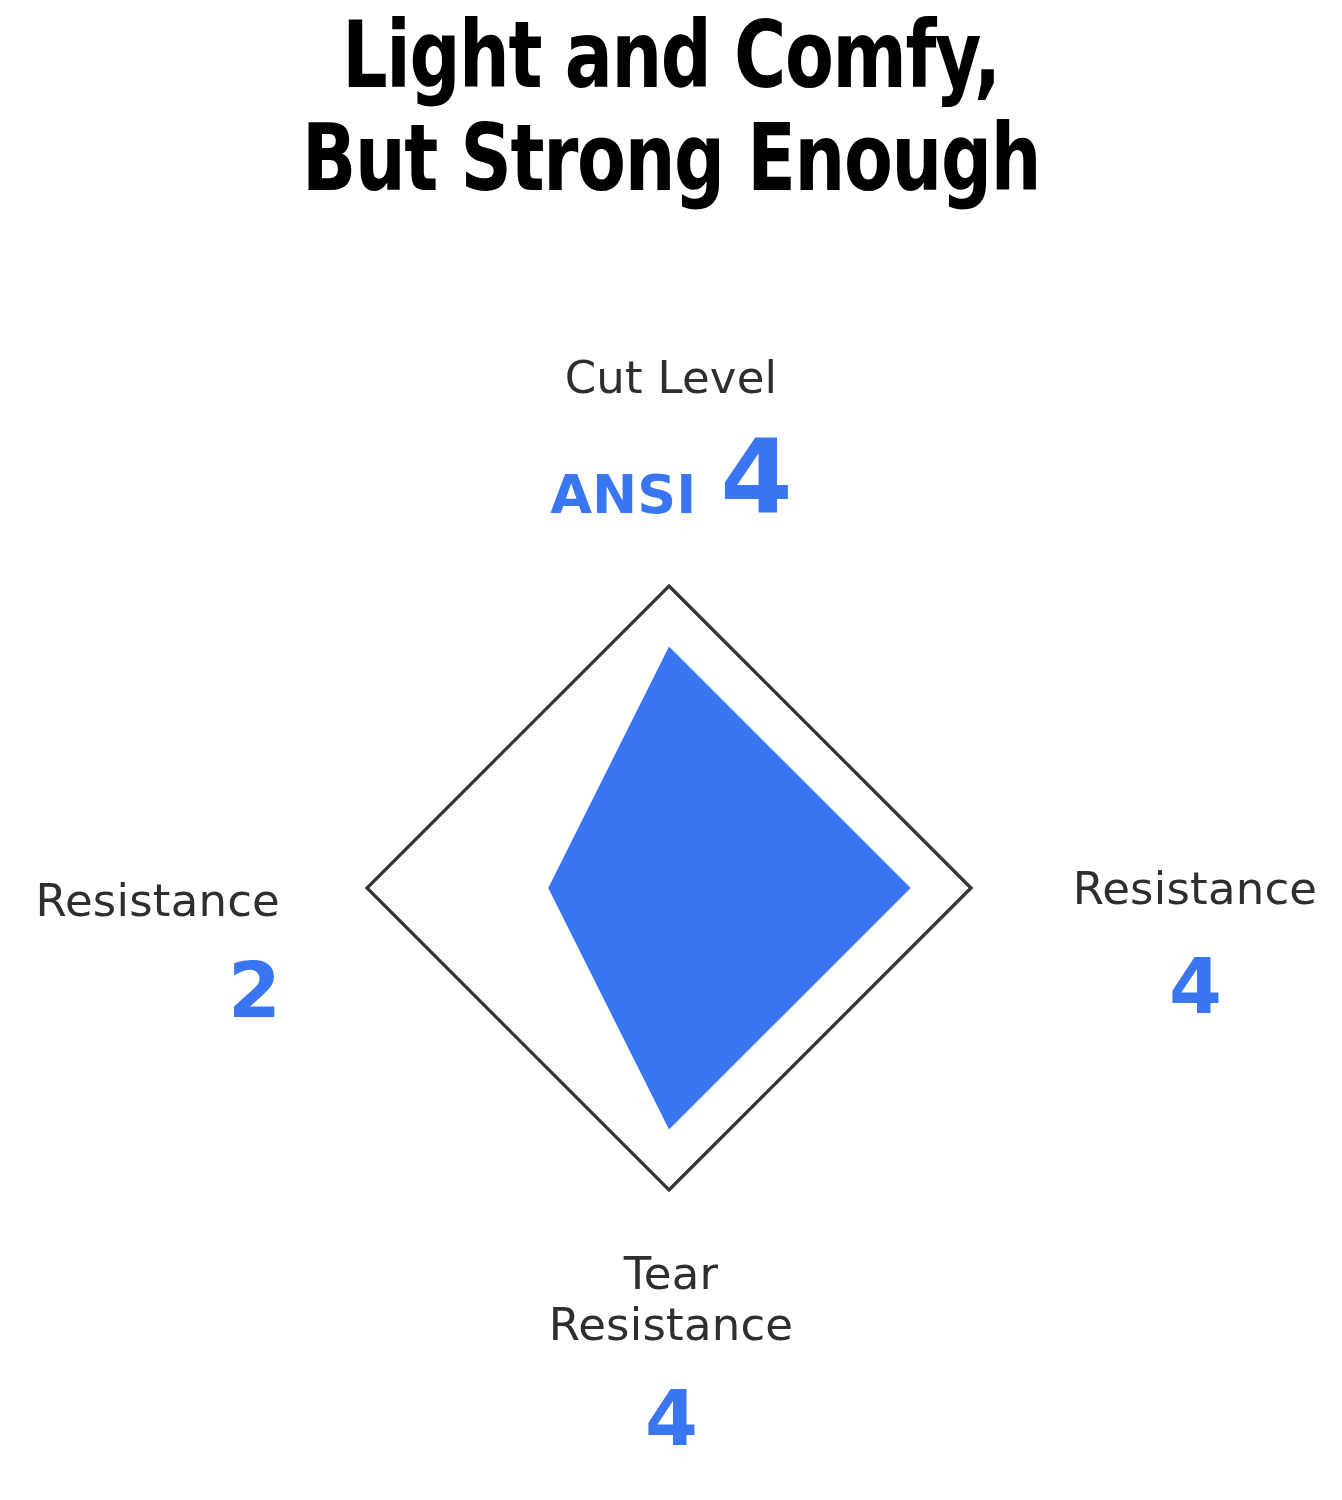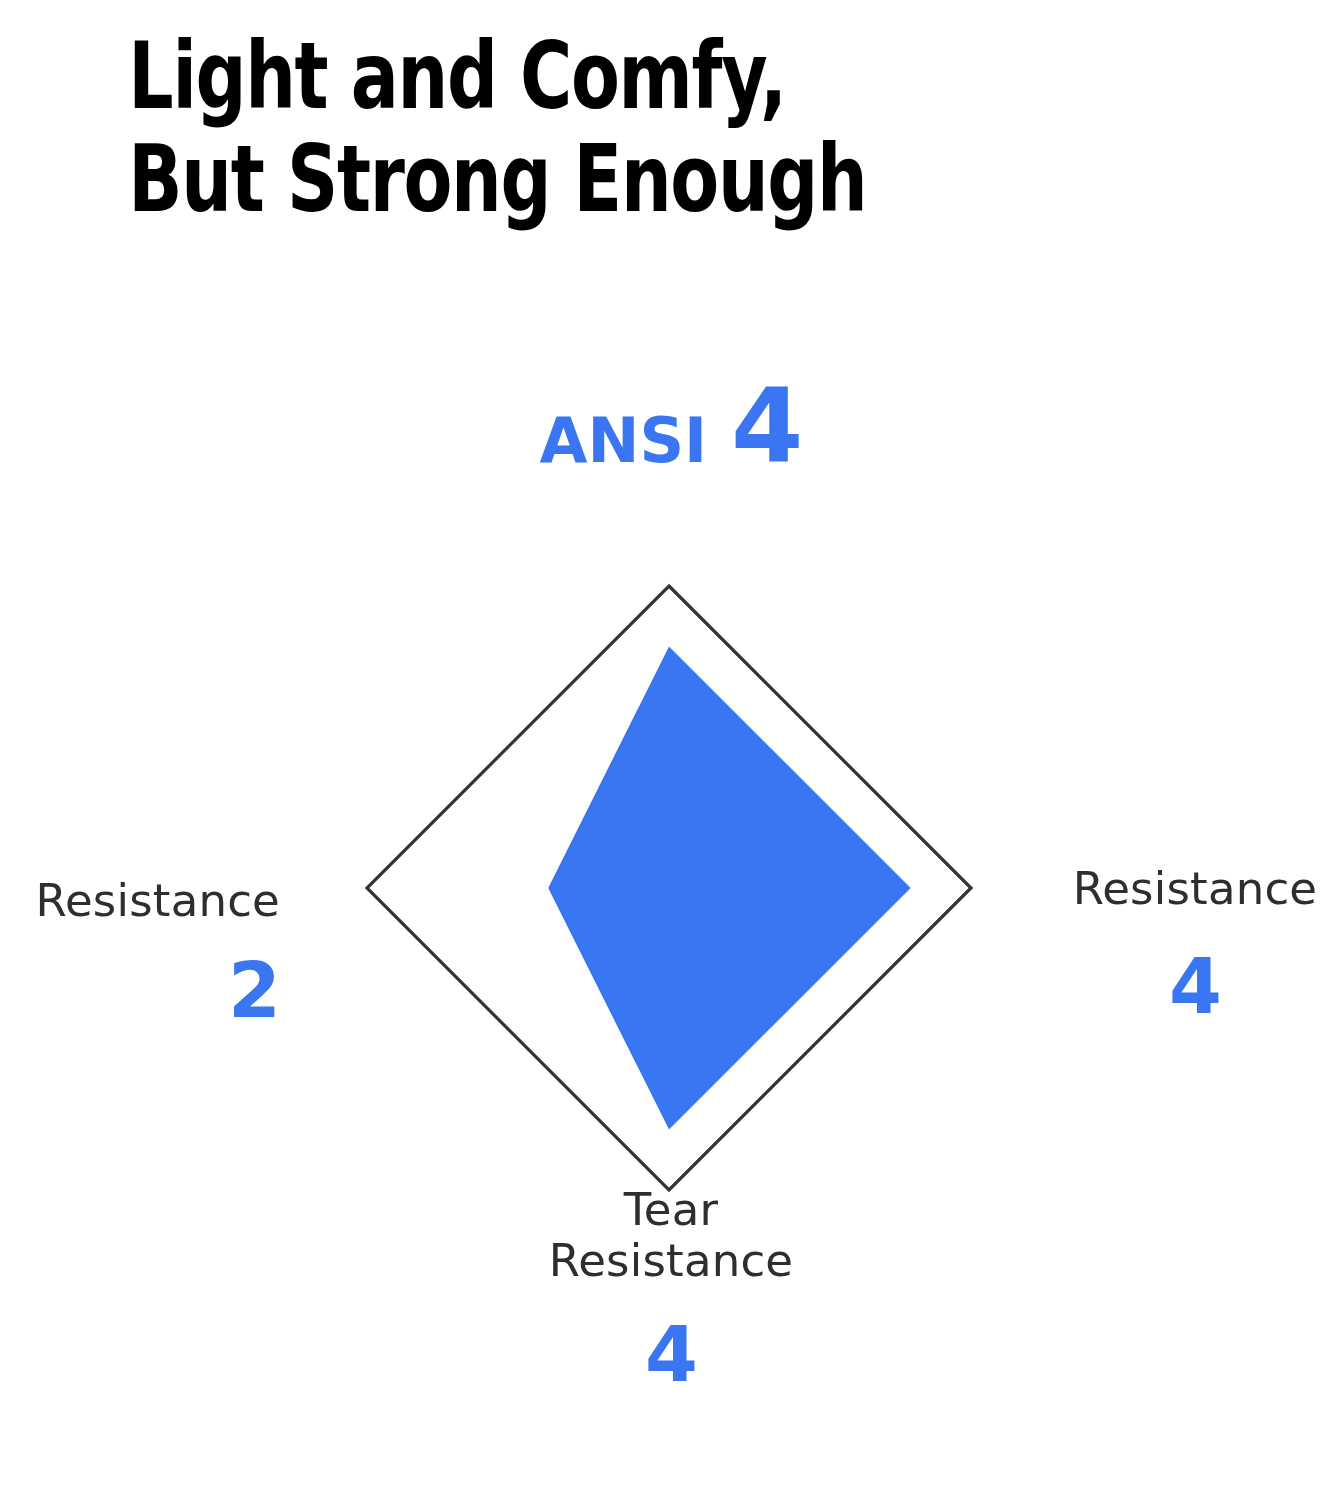--- a/index.html
+++ b/index.html
@@ -16,24 +16,23 @@
     font-family: "DejaVu Sans", "Liberation Sans", sans-serif;
     -webkit-font-smoothing: antialiased;
   }
 
   
   .title-block {
     position: absolute;
     top: 4px;
     left: 0;
     width: 1342px;
-    text-align: left;
+    text-align: center;
     padding: 0 40px;
     box-sizing: border-box;
-    margin-top: 21px;
   }
   .title-line {
     display: block;
     font-family: "Liberation Sans Narrow", "DejaVu Sans Condensed", "Liberation Sans", sans-serif;
     font-weight: 700;
     font-size: 92px;
     line-height: 1.12;
     letter-spacing: -1.5px;
     color: #000000;
     transform: scaleX(0.86);
@@ -81,21 +80,21 @@
   }
   .ansi-row {
     margin-top: 22px;
     display: block;
     white-space: nowrap;
     line-height: 1;
   }
   .ansi-word {
     color: #3B76F2;
     font-weight: 700;
-    font-size: 62px;
+    font-size: 54px;
     letter-spacing: 0px;
     vertical-align: baseline;
   }
   .ansi-num {
     color: #3B76F2;
     font-weight: 700;
     font-size: 104px;
     letter-spacing: -1px;
     margin-left: 24px;
     vertical-align: baseline;
@@ -126,21 +125,21 @@
     padding-left: 6px;
     box-sizing: border-box;
   }
   .label-right .axis-value {
     margin-top: 34px;
   }
 
   
   .label-bottom {
     left: 0;
-    top: 1184px;
+    top: 1248px;
     width: 1342px;
     text-align: center;
   }
   .label-bottom .axis-value {
     margin-top: 30px;
   }
 
   .nowrap { white-space: nowrap; }
 </style>
 </head>
@@ -154,20 +153,21 @@
 <div class="radar-wrap">
   <svg class="radar-svg" width="1342" height="1500" viewBox="0 0 1342 1500">
 
     <polygon id="grid-ring" fill="none" stroke="#333333" stroke-width="3.2" stroke-linejoin="miter" points="669.0,586.0 971.0,888.0 669.0,1190.0 367.0,888.0"></polygon>
 
     <polygon id="data-polygon" fill="#3B76F2" stroke="none" points="669.0,646.4 910.6,888.0 669.0,1129.6 548.2,888.0"></polygon>
   </svg>
 </div>
 
 <div class="axis-label label-top">
+  <span class="nowrap">Cut Level</span>
   <span class="ansi-row">
     <span class="ansi-word">ANSI</span><span class="ansi-num">4</span>
   </span>
 </div>
 
 <div class="axis-label label-left">
   <br>
   <span class="nowrap">Resistance</span>
   <span class="axis-value">2</span>
 </div>

